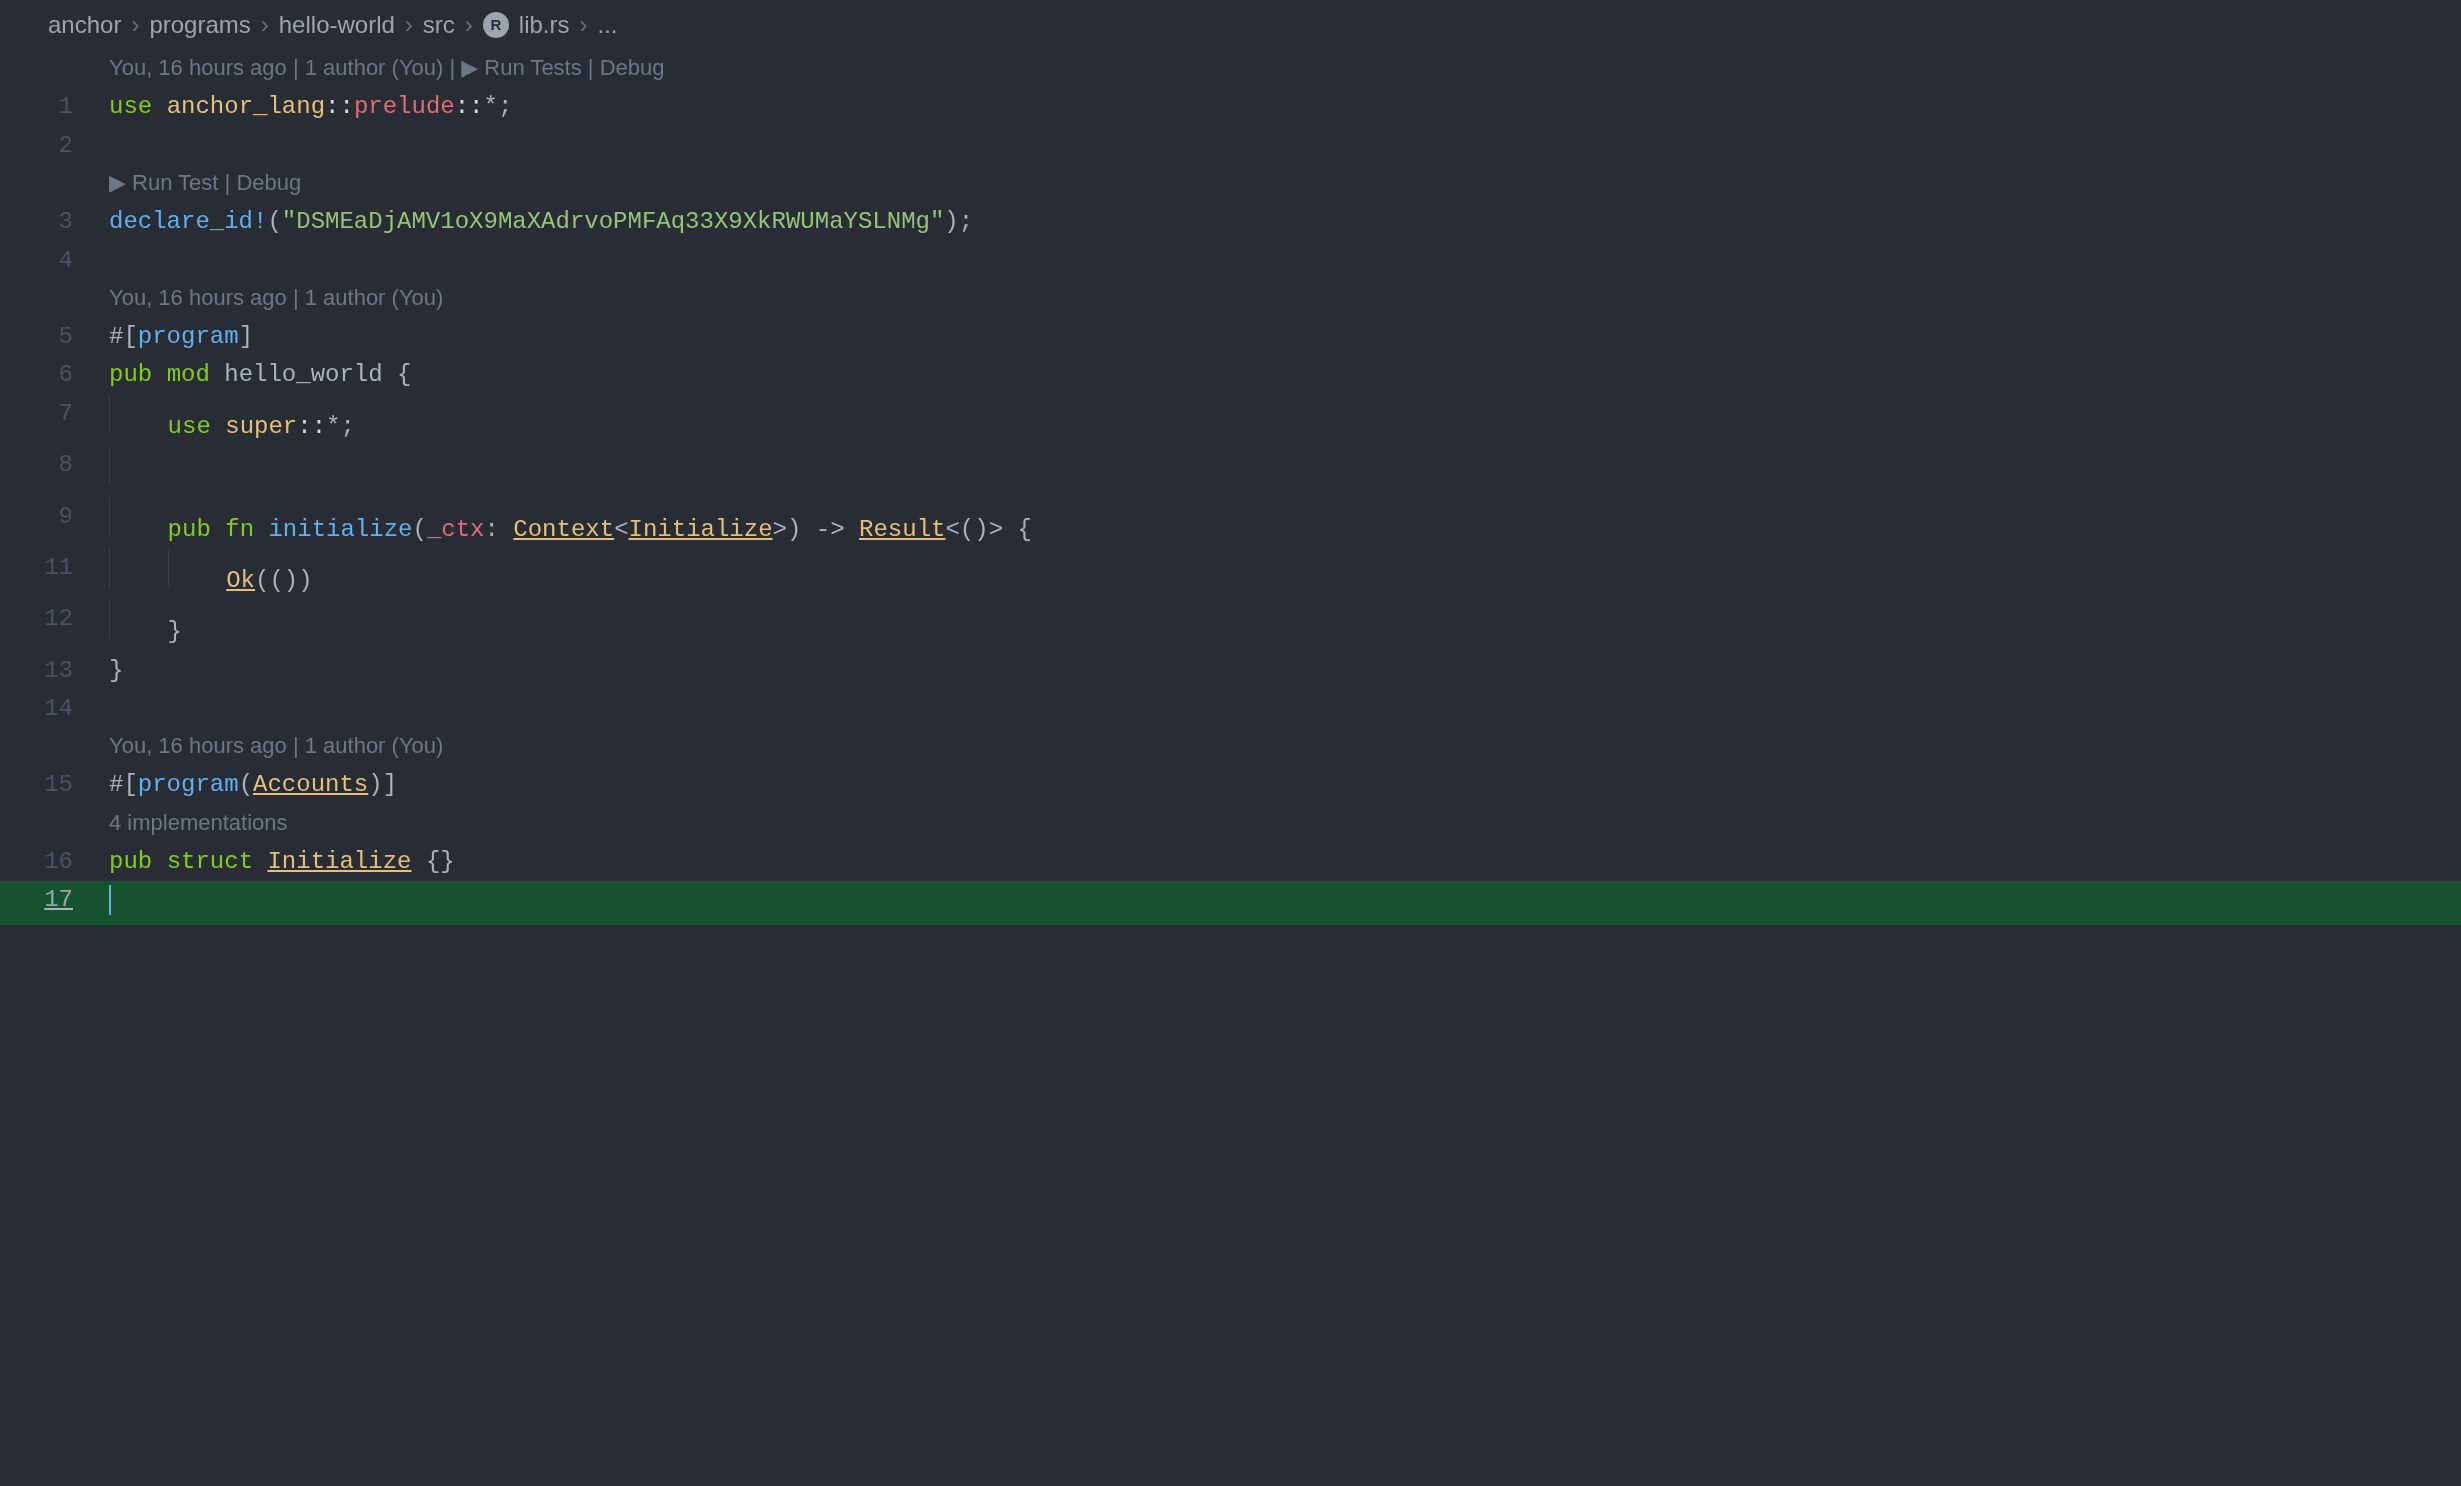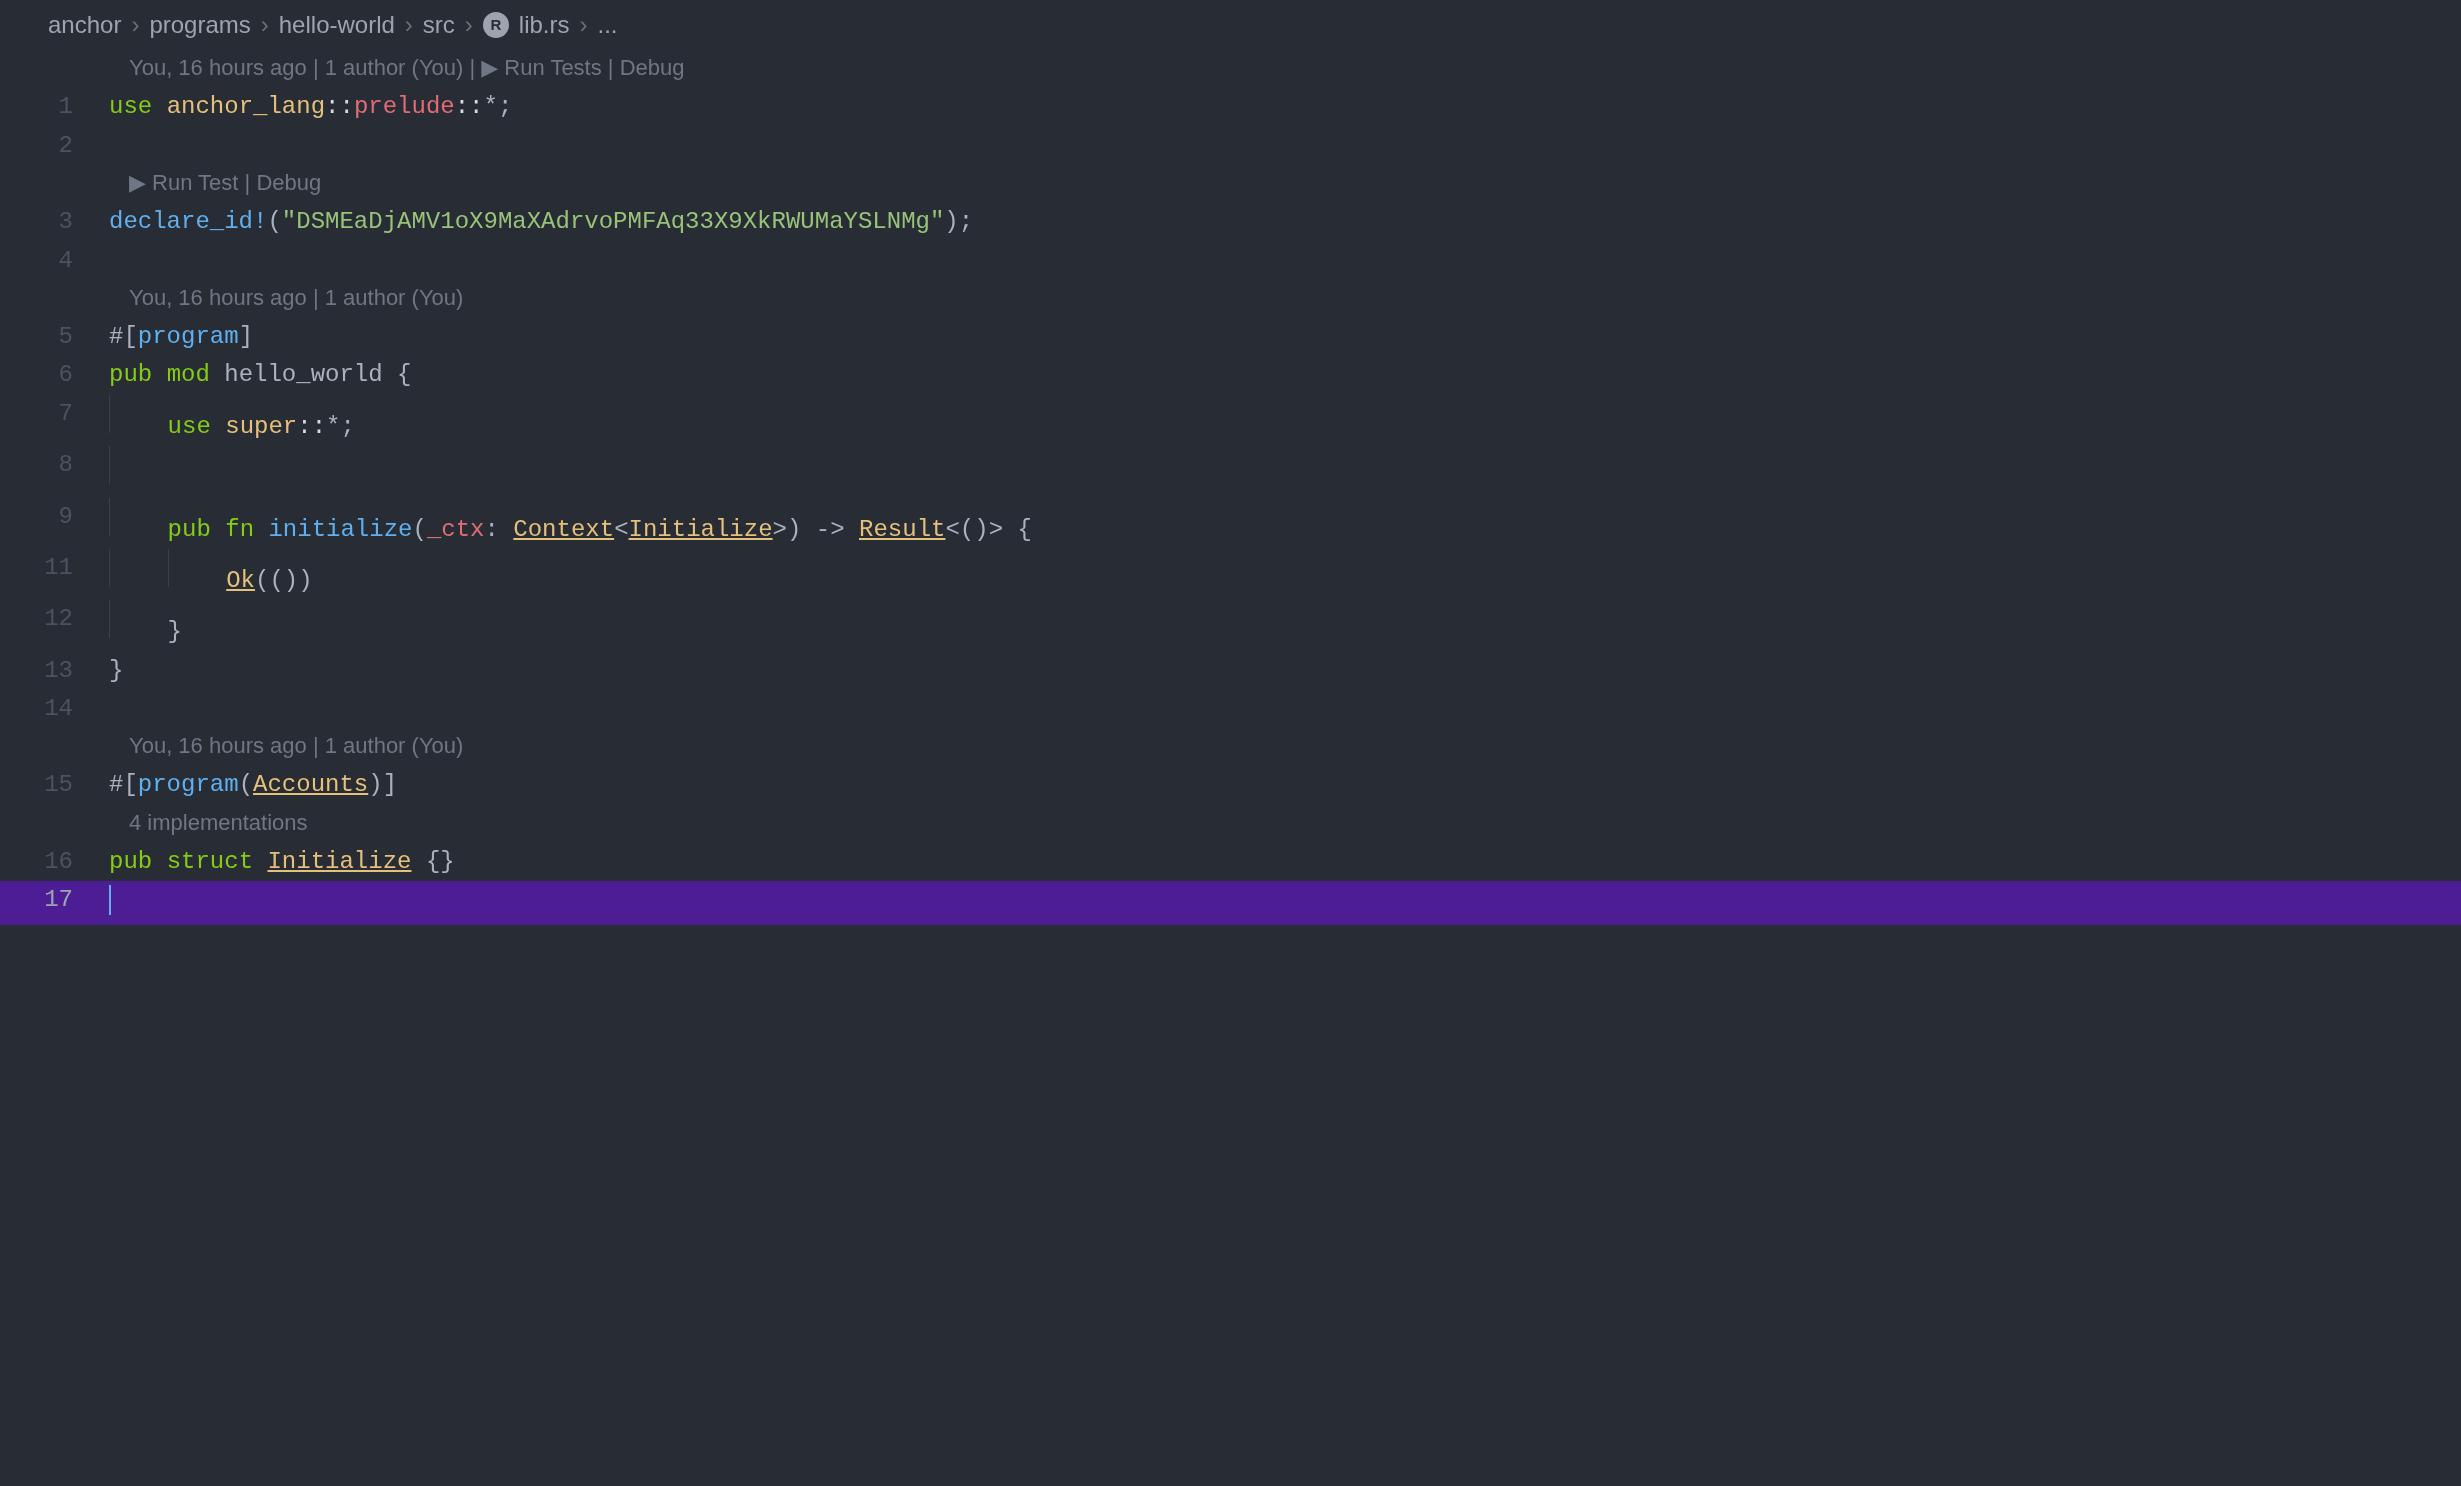--- a/index.html
+++ b/index.html
@@ -53,31 +53,30 @@
   width:11px; height:22px;
   background:#e06c75;
   border-radius:0 11px 11px 0;
 }
 .code { white-space:pre; }
 .codelens {
   color:#6f7684;
   font-size:22px;
   font-family:-apple-system,Segoe UI,Helvetica,Arial,sans-serif;
   padding-left:0;
-  margin-left:20px;
 }
 .indent-guide {
   display:inline-block;
   border-left:1px solid #3b4049;
   height:38px;
   margin-left:0;
   position:relative;
   top:0;
 }
-.line.hl { background:#4c1d95; }
+.line.hl { background:#14532d;text-decoration:underline; }
 .cursor {
   display:inline-block;
   width:2px; height:30px;
   background:#61afef;
   position:relative; top:4px;
 }
 
 
 .kw   { color:#84cc16;text-align:center; }
 .fn   { color:#61afef; }

